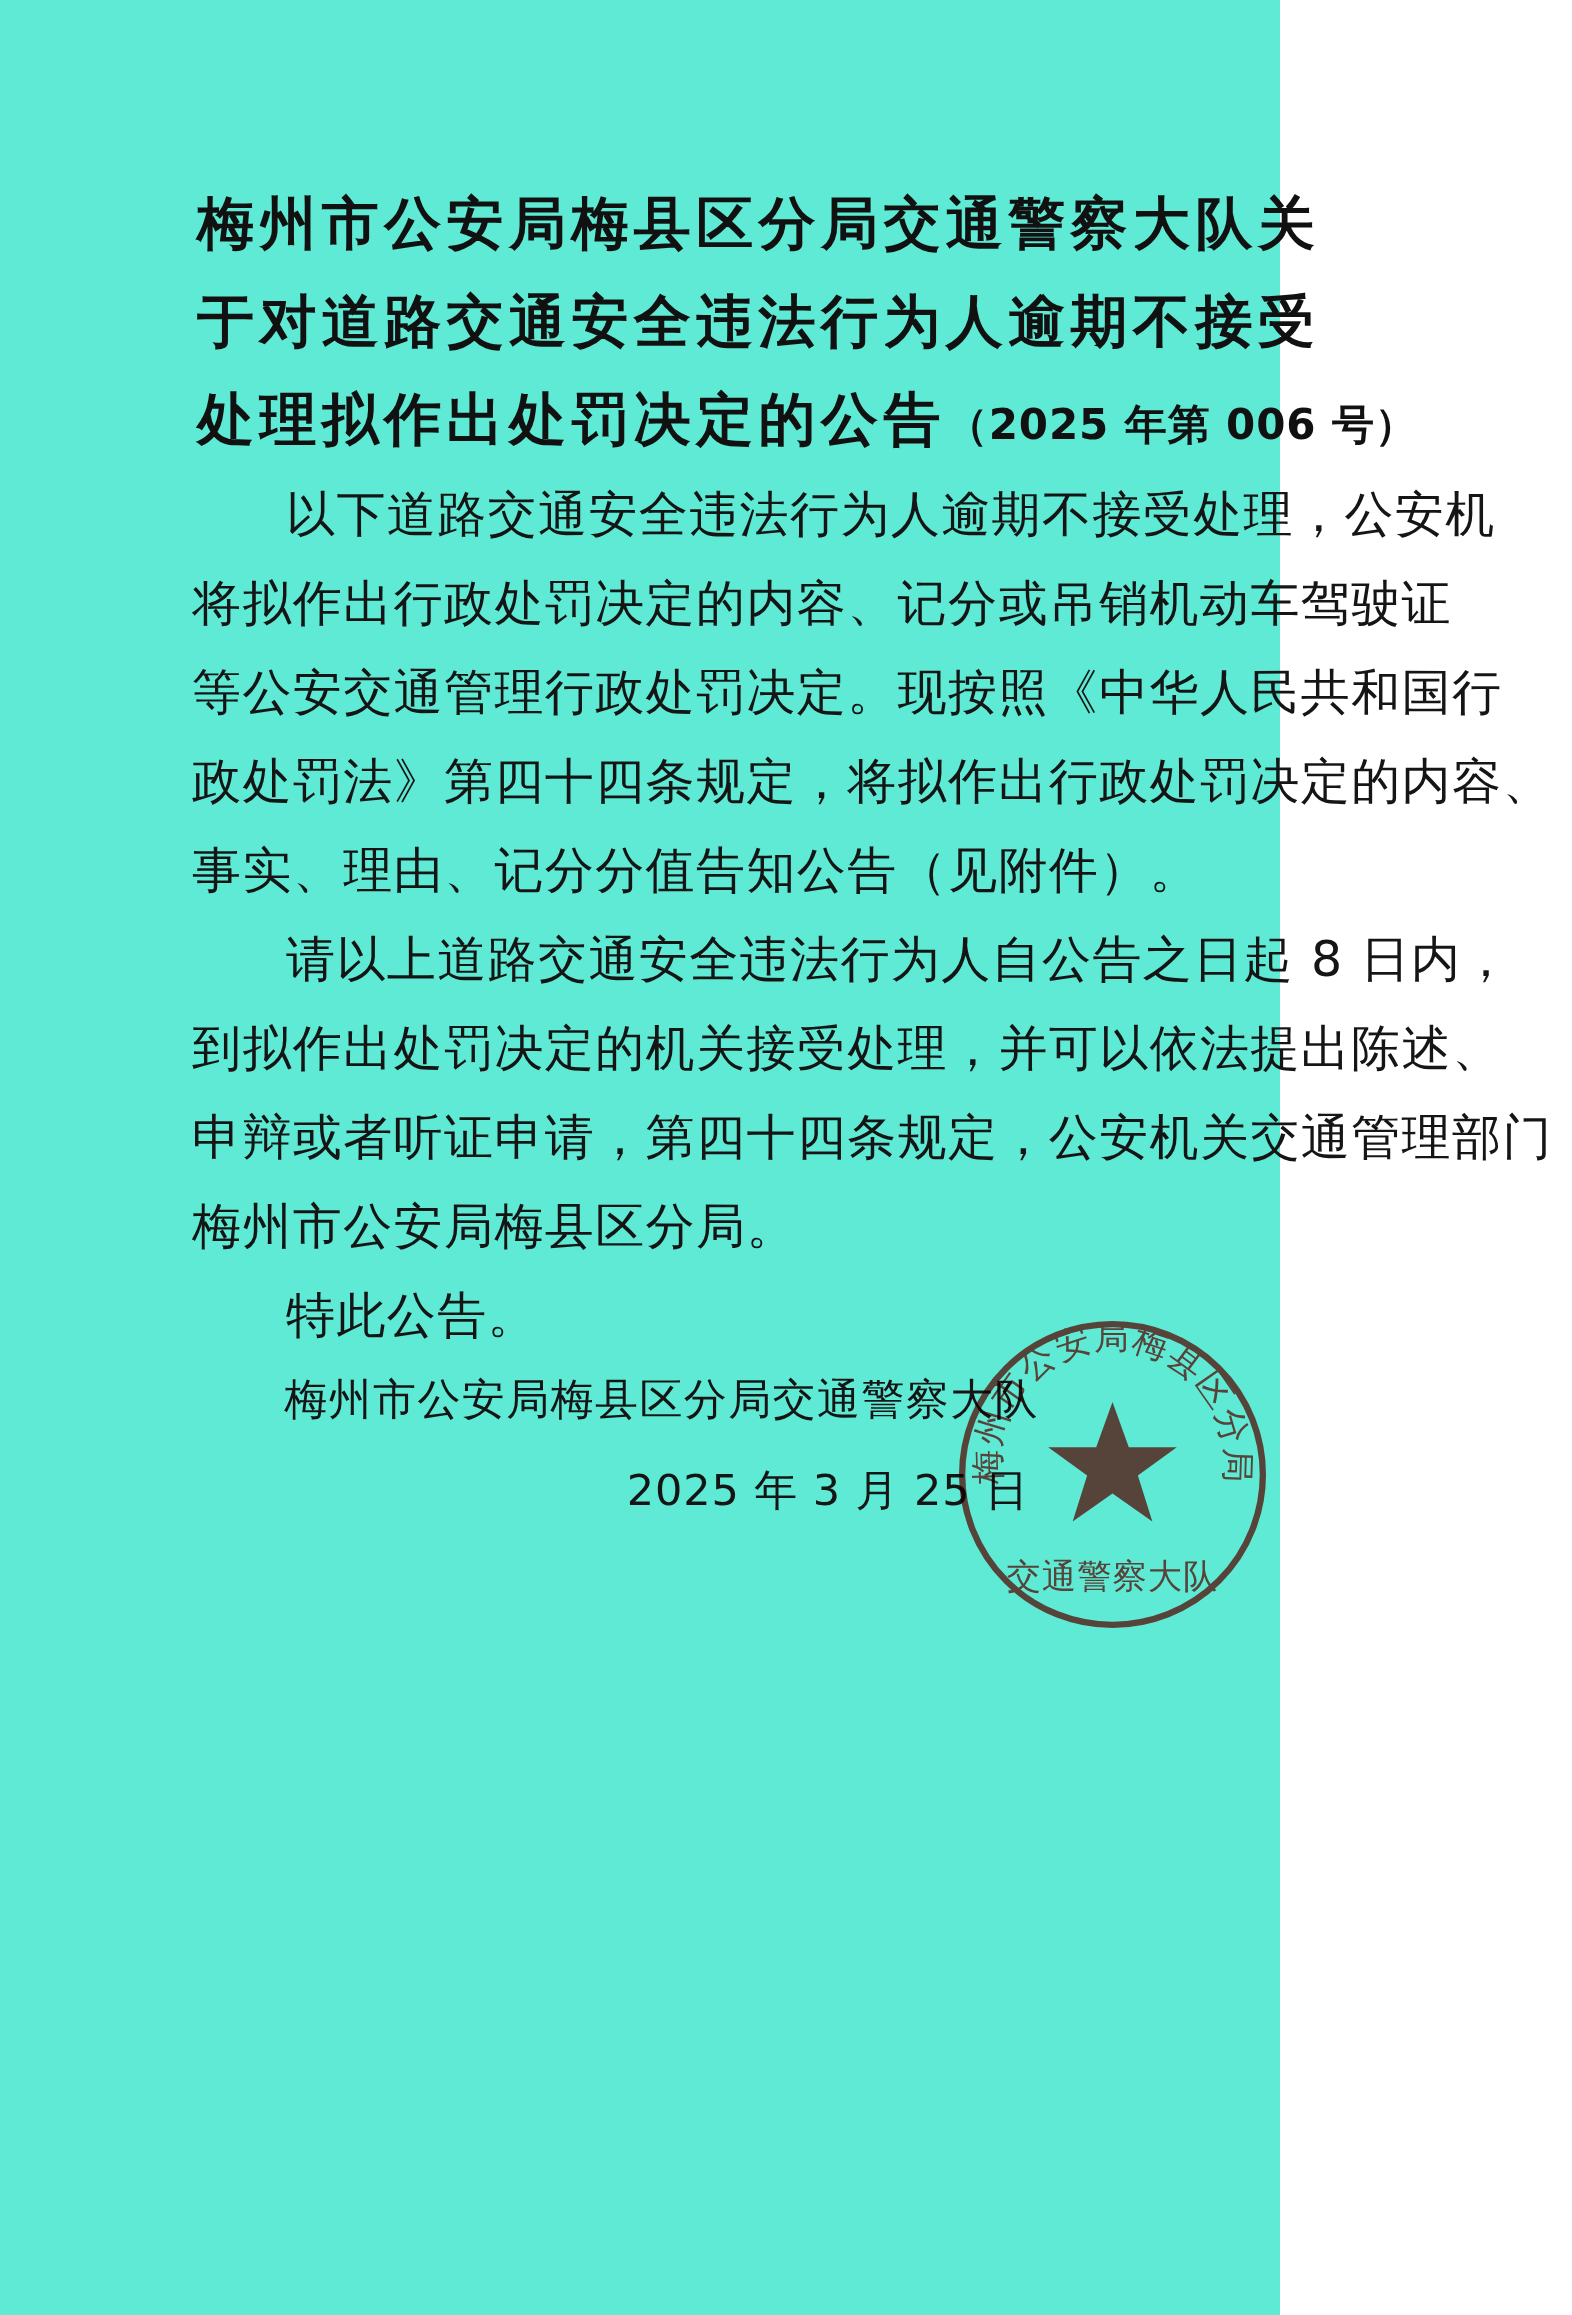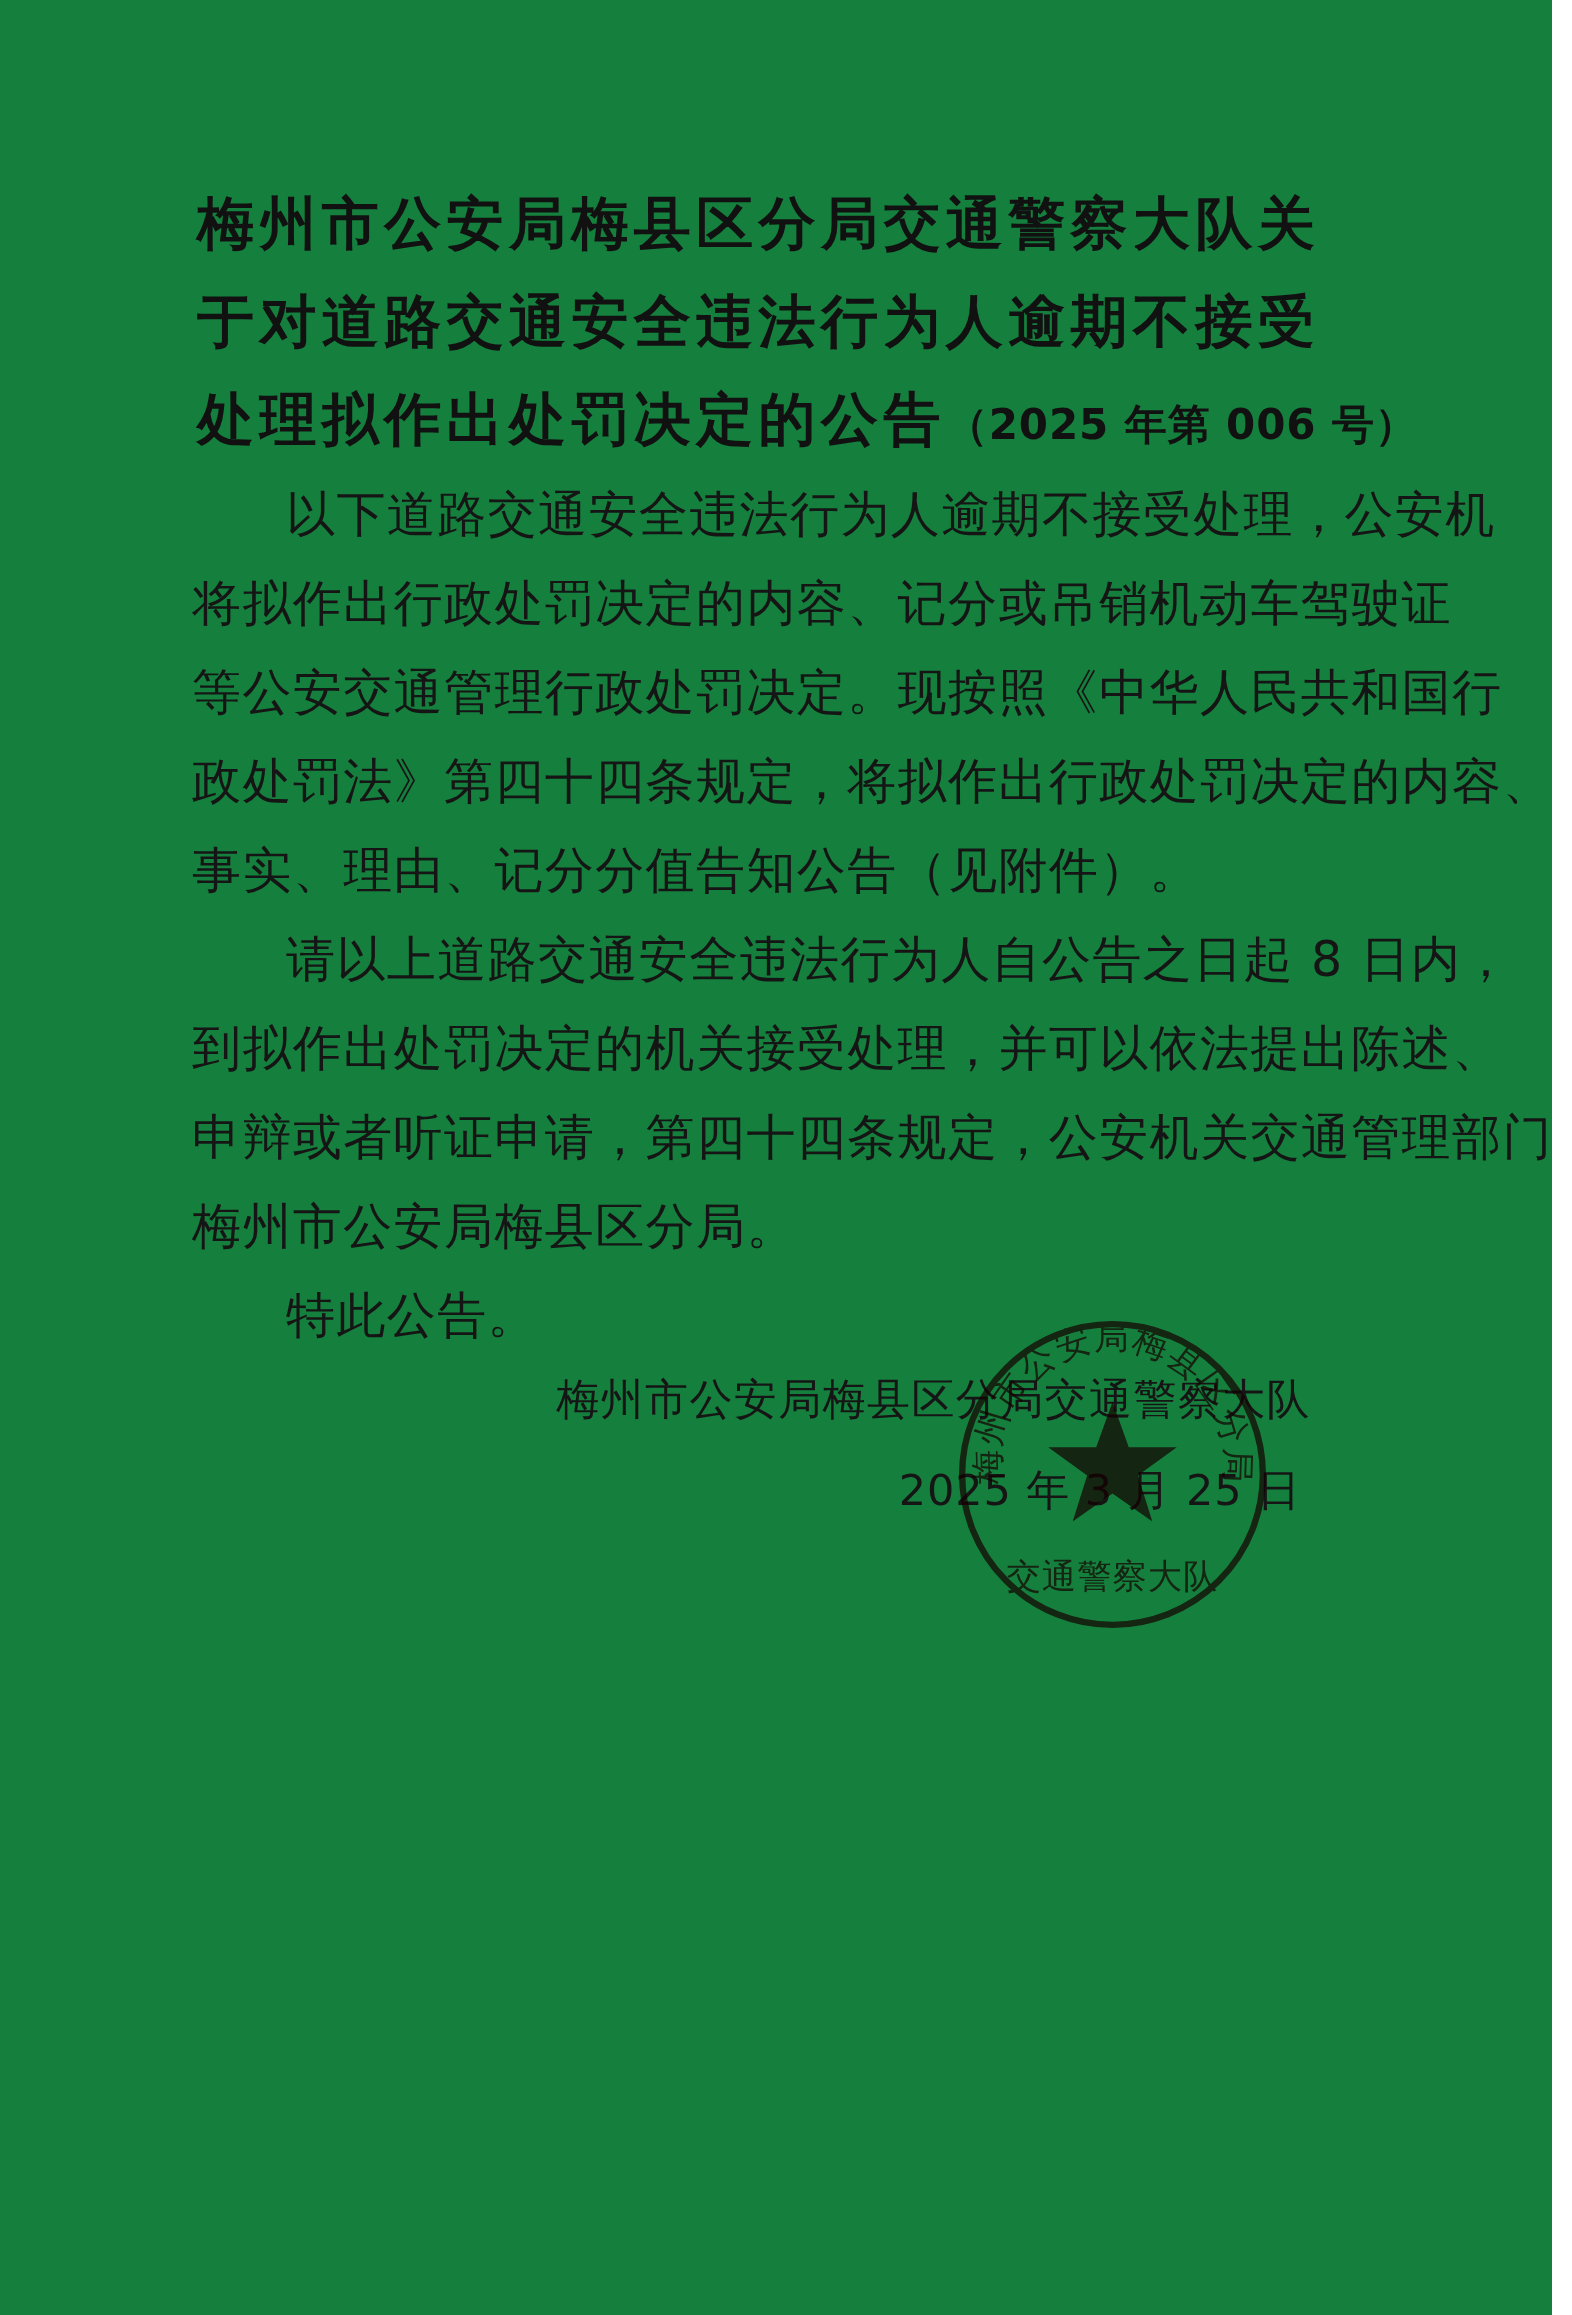--- a/index.html
+++ b/index.html
@@ -1,17 +1,17 @@
 <!DOCTYPE html>
 <html style="font-size:14.5px"><head>
 <meta charset="utf-8">
 <style>
   html, body { margin: 0; padding: 0; background: #ffffff; }
   body { width: 1572px; height: 2316px; position: relative; overflow: hidden; }
-  .page { position: absolute; left: 0; top: 0; width: 1552px; height: 2316px; background: #15803d; }
+  .page { position: absolute; left: 0; top: 0; width: 1280px; height: 2316px; background: #5eead4; }
   .title {
     position: absolute; left: 197px; top: 174px; width: 1167px;
     font-family: "DejaVu Sans", "Liberation Sans", sans-serif;
     font-weight: bold; font-size: 57px; line-height: 98px;
     letter-spacing: 5.4px; color: #111;
     margin: 0;
   }
   .title .line { display: block; white-space: nowrap; }
   .title .suffix { font-size: 42px; letter-spacing: 0.9px; font-weight: bold; }
   .body {

